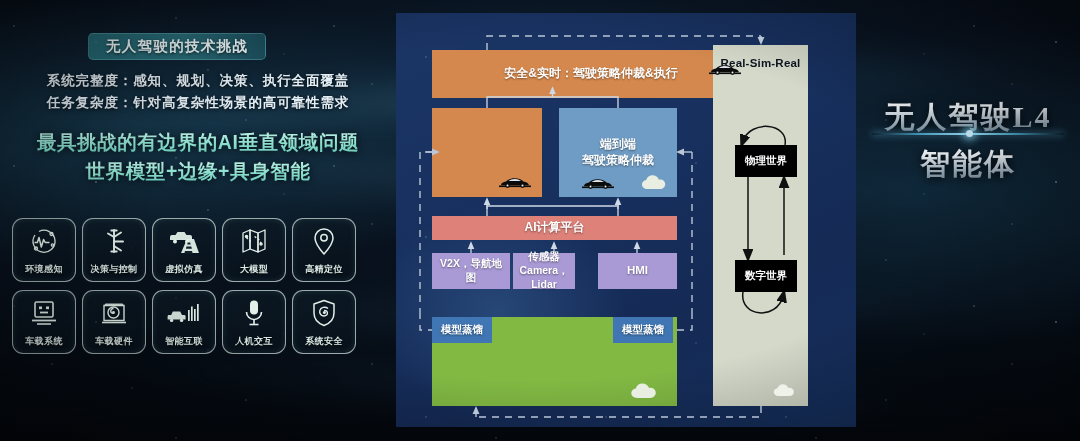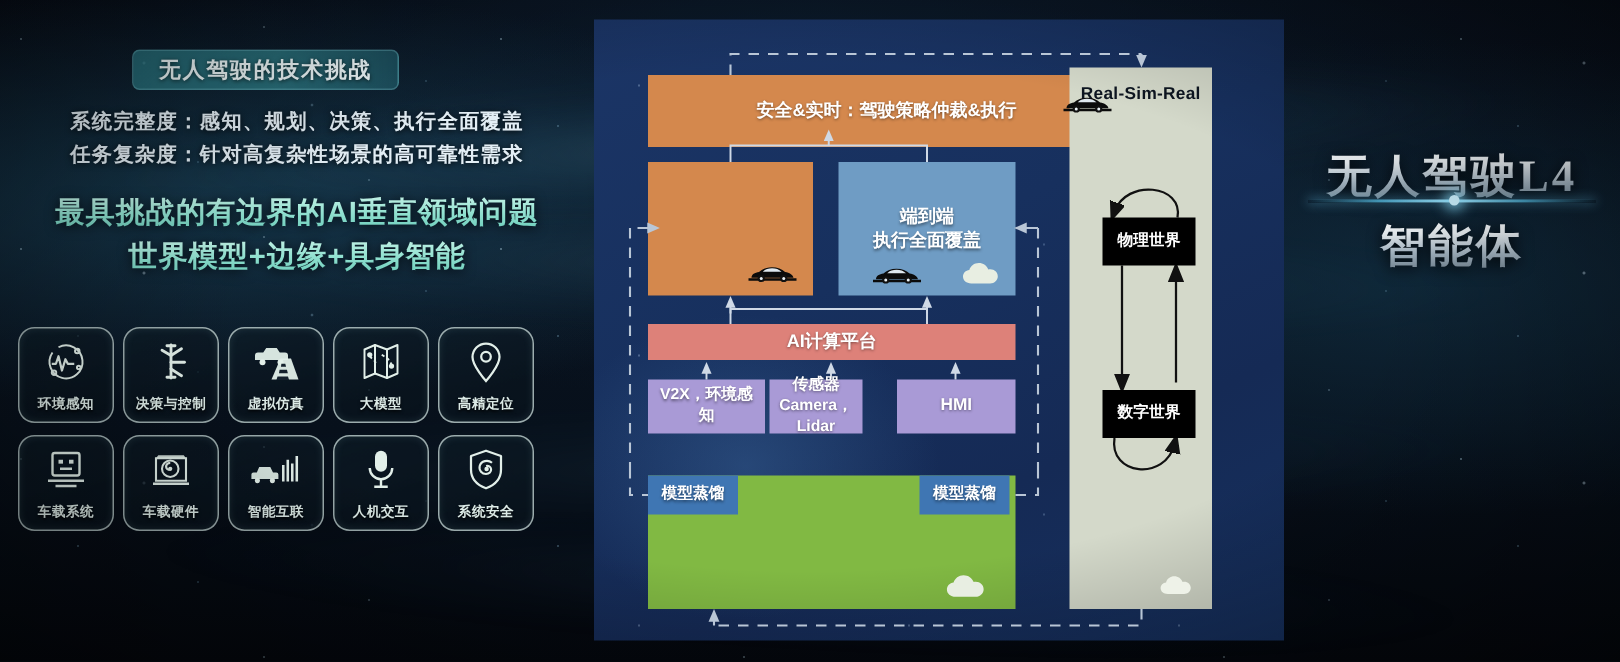--- a/index.html
+++ b/index.html
@@ -401,42 +401,42 @@
         <circle cx="9.5" cy="10.6" r="2.4" fill="#111"></circle>
           <circle cx="24.5" cy="10.6" r="2.4" fill="#111"></circle>
         <circle cx="9.5" cy="10.6" r="1" fill="#e9f0f5"></circle>
           <circle cx="24.5" cy="10.6" r="1" fill="#e9f0f5"></circle>
       </svg>
     </div>
 
     <div class="dbox b-e2e">
       <span class="txt">
         <span>端到端</span><br>
-        <span>执行全面覆盖</span>
+        <span>驾驶策略仲裁</span>
       </span>
       <svg class="car" style="left:22px;bottom:7px" width="34" height="14" viewBox="0 0 34 14">
         <path d="M1 10.5h32v1.6H1z" fill="#0b0b0b"></path>
         <path d="M3 10.2c0-2.2 2.2-3.4 5-3.8 2.2-2 5-3.2 8.6-3.2 3.8 0 6.6 1.2 8.8 3.2 3 .5 5 1.6 5.6 3.8z" fill="#0b0b0b"></path>
         <path d="M10.5 6.1c1.7-1.5 3.8-2.2 6.2-2.2 2.6 0 4.6.8 6.3 2.2z" fill="#dfe8ef"></path>
         <circle cx="9.5" cy="10.6" r="2.4" fill="#111"></circle>
           <circle cx="24.5" cy="10.6" r="2.4" fill="#111"></circle>
         <circle cx="9.5" cy="10.6" r="1" fill="#e9f0f5"></circle>
           <circle cx="24.5" cy="10.6" r="1" fill="#e9f0f5"></circle>
       </svg>
       <svg class="cloud" style="right:7px;bottom:6px" width="30" height="18" viewBox="0 0 30 18">
         <path d="M7.5 16c-3.3 0-5.5-2-5.5-4.6 0-2.3 1.8-4.2 4.2-4.4.8-2.8 3.3-4.7 6.3-4.7 3 0 5.5 1.8 6.4 4.4.4-.1.8-.2 1.3-.2 2.8 0 5 2.1 5 4.7 0 2.6-2.2 4.8-5.1 4.8z" fill="#e8eee2"></path>
       </svg>
     </div>
 
     <div class="dbox b-ai">
       <span class="txt">AI计算平台</span>
     </div>
 
     <div class="dbox b-v2x">
-      <span class="txt">V2X，环境感知</span>
+      <span class="txt">V2X，导航地图</span>
     </div>
     <div class="dbox b-sensor">
       <span class="txt">
         <span>传感器</span><br>
         <span>Camera，Lidar</span>
       </span>
     </div>
     <div class="dbox b-hmi">
       <span class="txt">HMI</span>
     </div>

